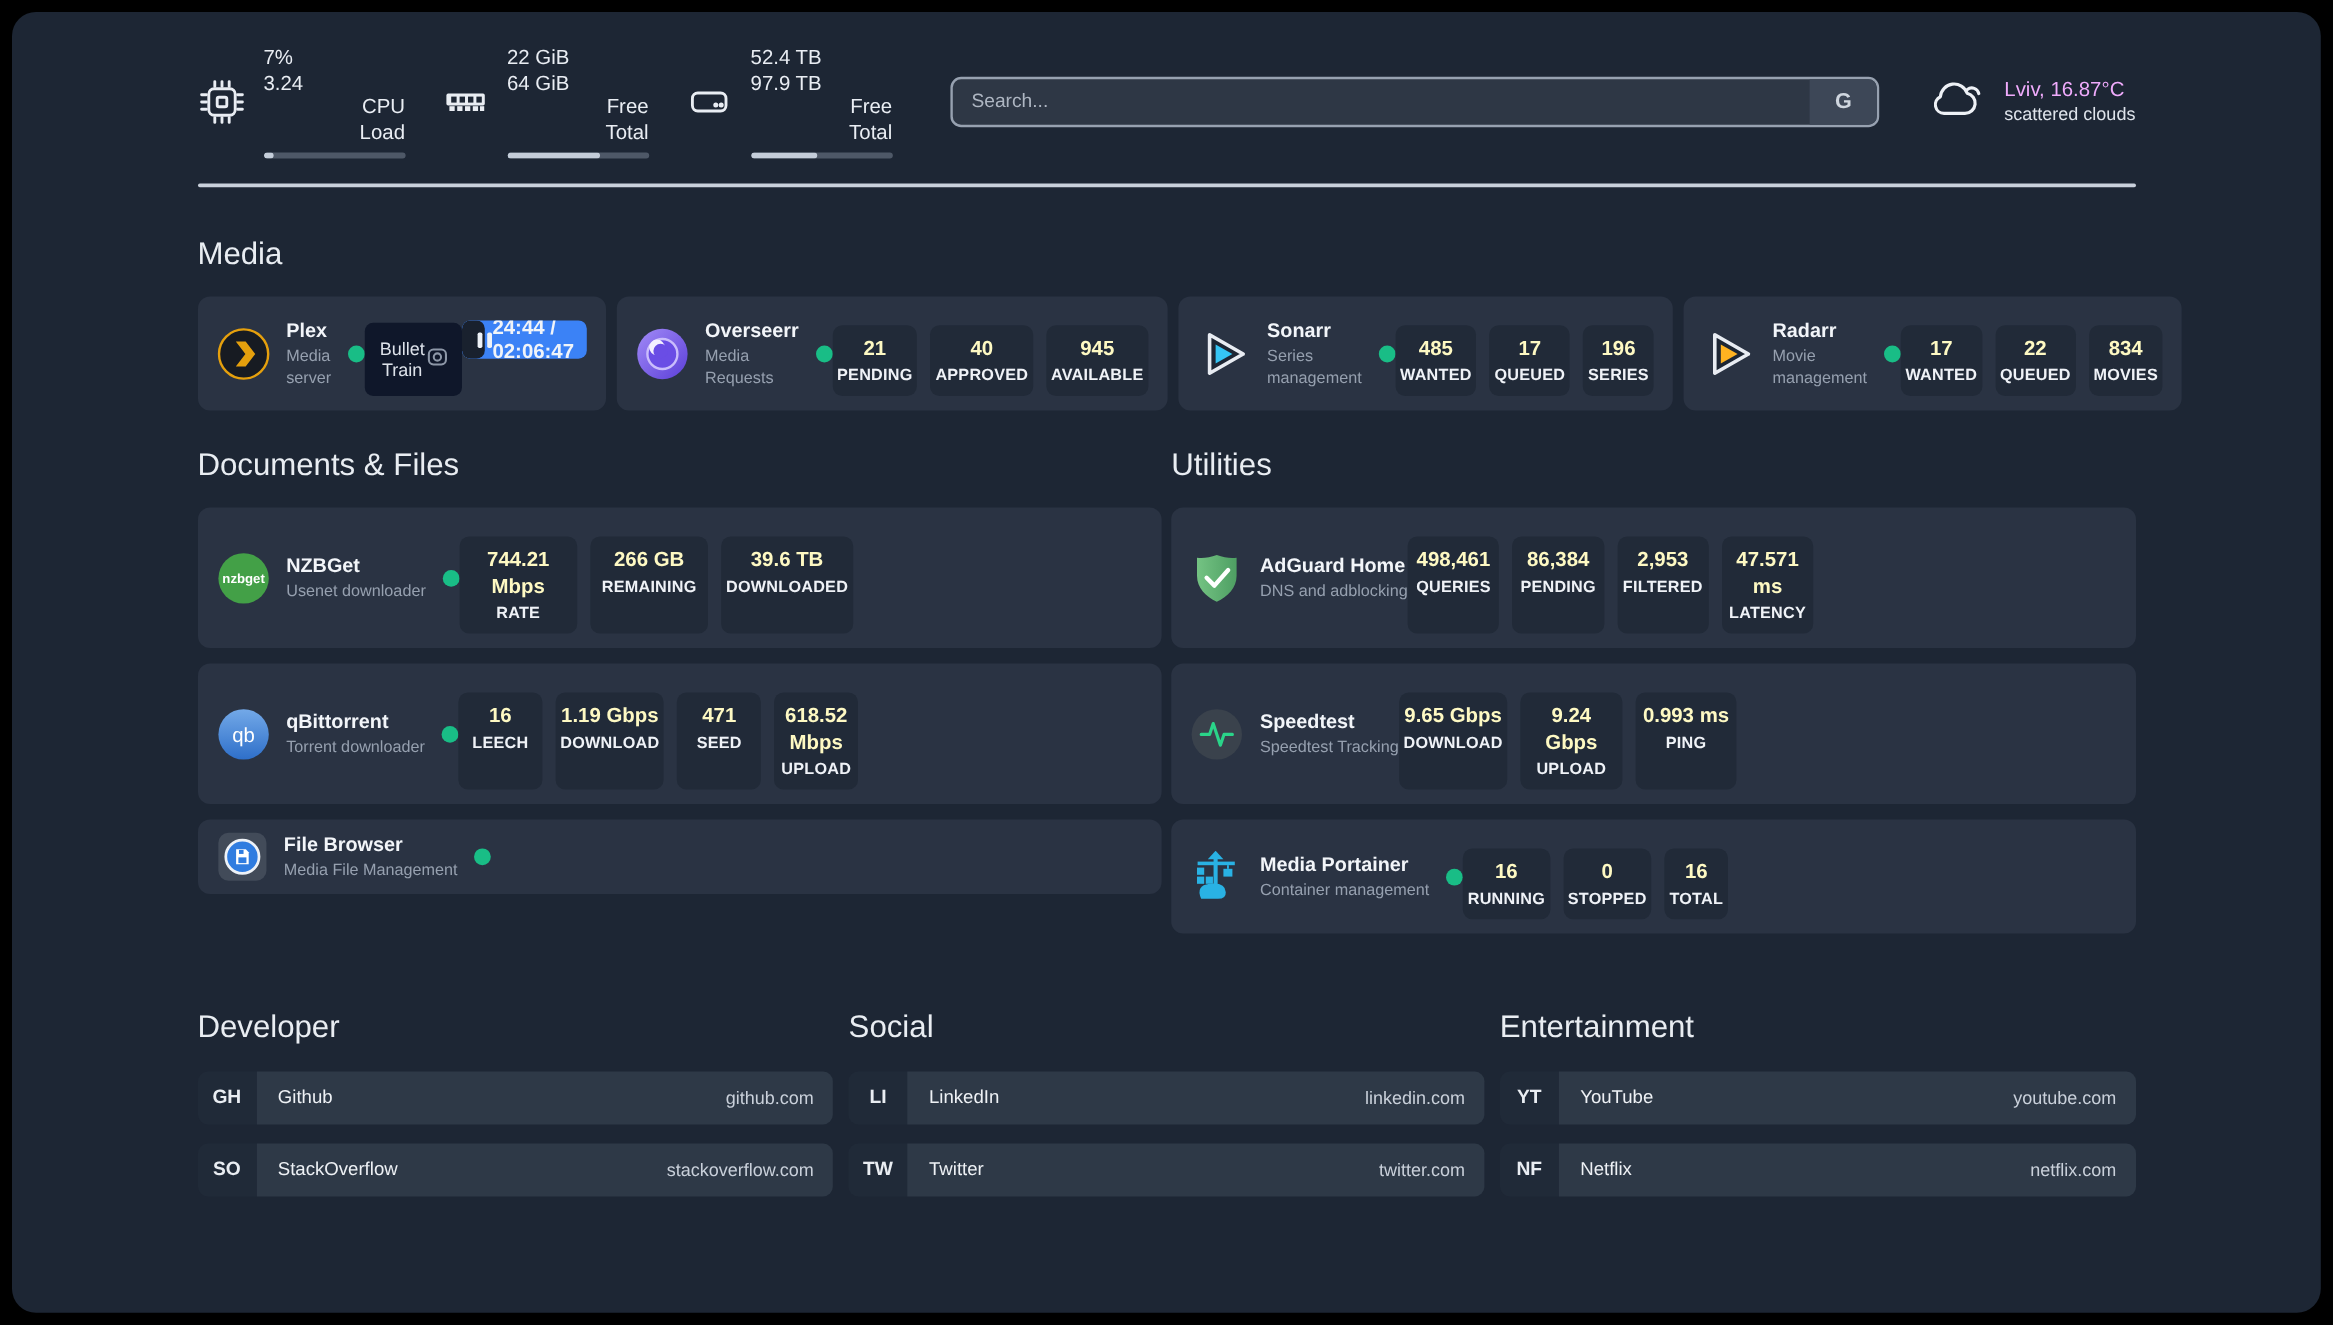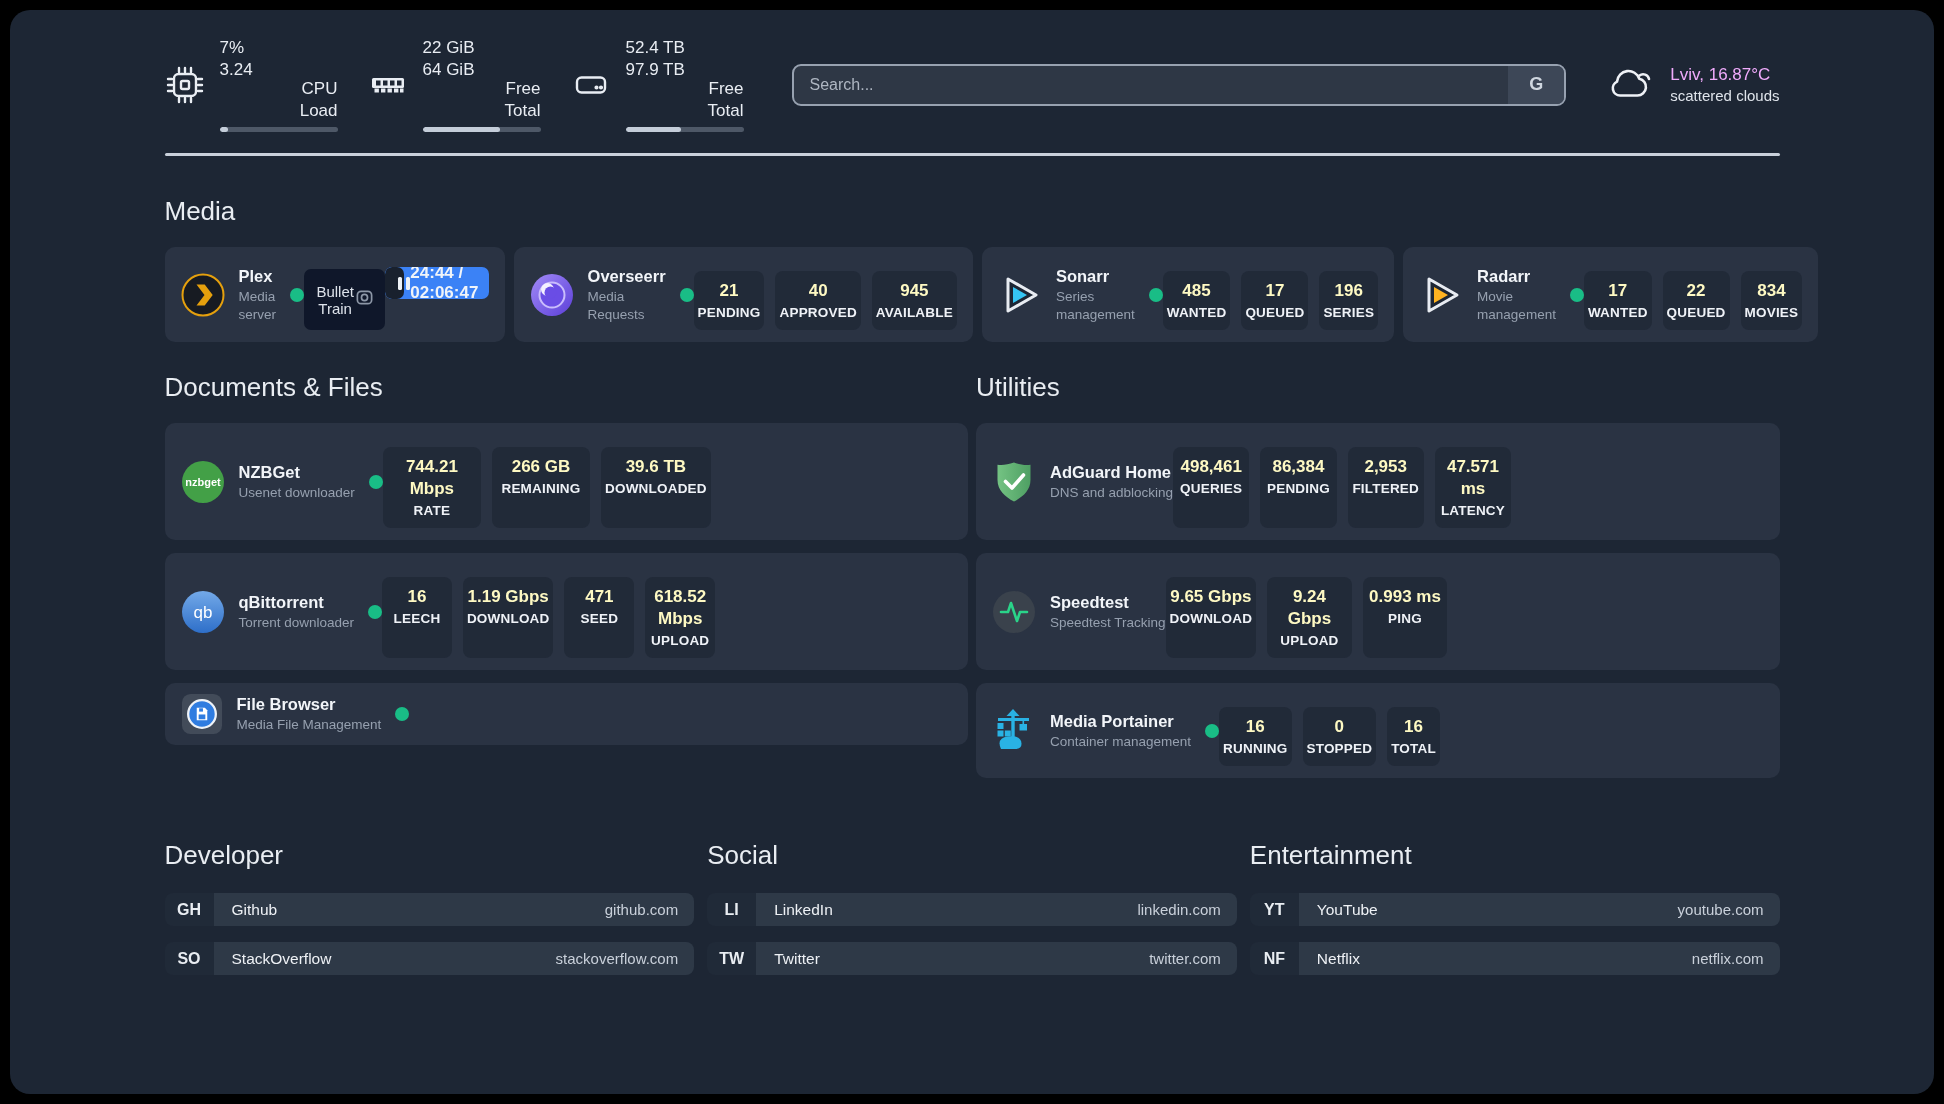--- a/index.html
+++ b/index.html
@@ -63,21 +63,21 @@
   .player-time { position:relative; z-index:1; margin-left:auto; padding-right:13px;
                  font-size:17px; font-weight:700; color:#f0f4f9; }
 
   .two-col { display:grid; grid-template-columns:repeat(2,1fr); gap:8px; margin-top:30px; }
   .col-title { margin-bottom:20px; }
   .col-cards { display:flex; flex-direction:column; gap:13px; }
   .card.slim { padding:10px 16px; }
 
   .bottom { display:grid; grid-template-columns:repeat(3,1fr); gap:13px; margin-top:62px; padding-bottom:40px; }
   .bottom-title { margin-bottom:22px; }
-  .link-row { display:flex; align-items:stretch; height:33px; margin-bottom:16px; cursor:pointer; }
+  .link-row { display:flex; align-items:stretch; height:44px; margin-bottom:16px; cursor:pointer; }
   .link-abbr { width:49px; background:#202a38; border-radius:8px 0 0 8px; display:flex; align-items:center;
                justify-content:center; font-size:16px; font-weight:600; color:#e9edf2; flex-shrink:0; }
   .link-bar { flex:1; background:#2e3947; border-radius:0 8px 8px 0; display:flex; align-items:center; }
   .link-name { font-size:15.5px; color:#eef1f5; padding-left:18px; }
   .link-url { margin-left:auto; padding-right:16px; font-size:15px; color:#c9d0da; }
 </style>
 </head>
 <body>
 
 <div class="frame">

